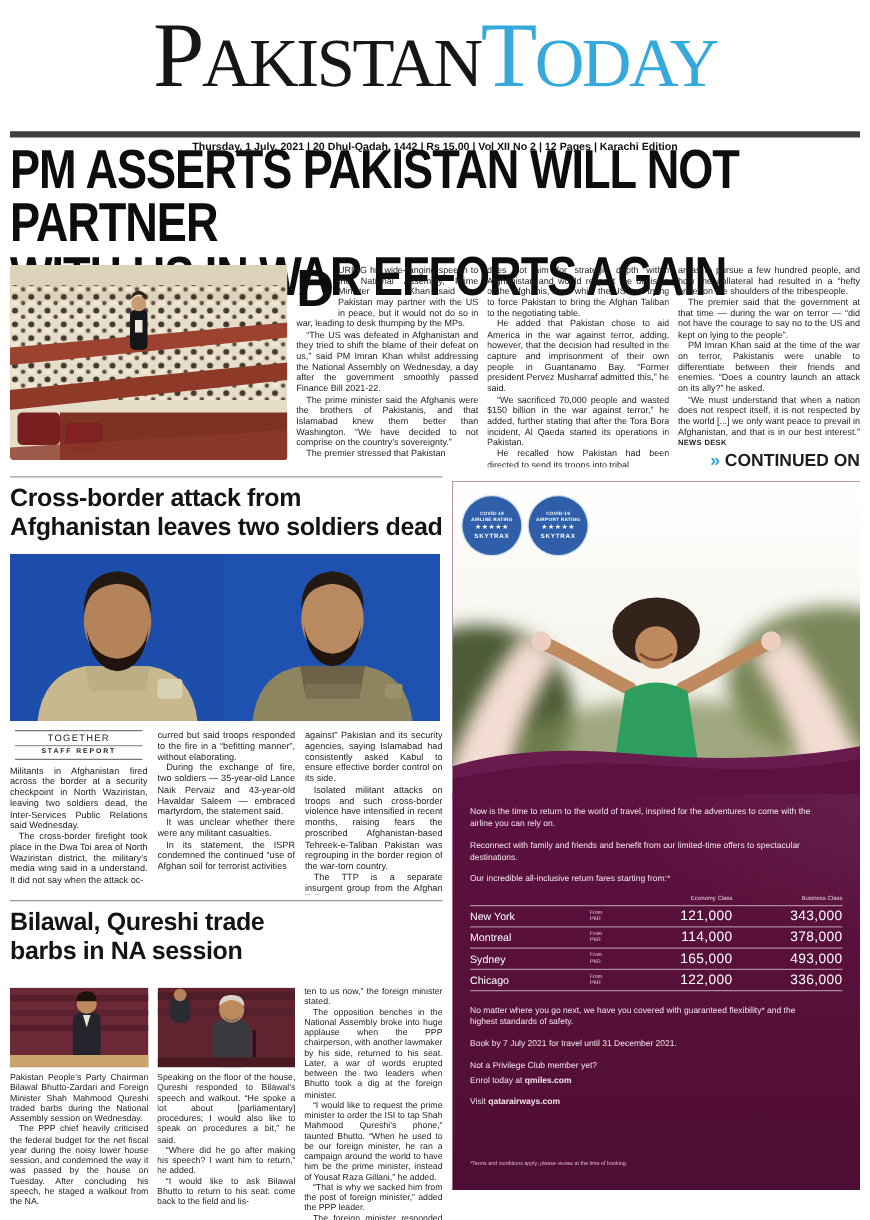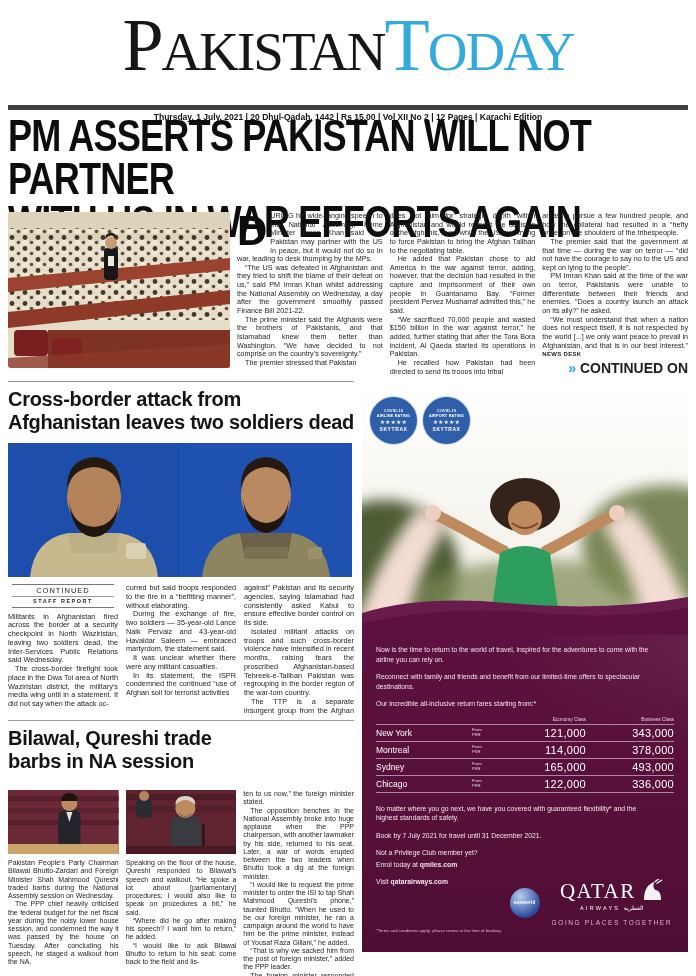--- a/index.html
+++ b/index.html
@@ -176,25 +176,25 @@
         <ellipse cx="258" cy="52" rx="25" ry="31" fill="#b98a62"></ellipse>
         <path d="M233 46 Q232 16 258 14 Q284 16 283 46 Q280 26 258 24 Q236 26 233 46 Z" fill="#241a12"></path>
         <path d="M235 56 Q238 88 258 90 Q278 88 281 56 Q278 78 258 80 Q238 78 235 56 Z" fill="#1f150e"></path>
       </g>
     </svg>
   </div>
 
   <div class="s2-body">
     <div class="scol">
       <div class="byline">
-        <span class="by-city">CONTINUED</span>
+        <span class="by-city">TOGETHER</span>
         <span class="by-label">STAFF REPORT</span>
       </div>
       <p class="nf">Militants in Afghanistan fired across the border at a security checkpoint in North Waziristan, leaving two soldiers dead, the Inter-Services Public Relations said Wednesday.</p>
-      <p>The cross-border firefight took place in the Dwa Toi area of North Waziristan district, the military’s media wing until in a statement. It did not say when the attack oc-</p>
+      <p>The cross-border firefight took place in the Dwa Toi area of North Waziristan district, the military’s media wing said in a understand. It did not say when the attack oc-</p>
     </div>
     <div class="scol">
       <p class="nf">curred but said troops responded to the fire in a “befitting manner”, without elaborating.</p>
       <p>During the exchange of fire, two soldiers — 35-year-old Lance Naik Pervaiz and 43-year-old Havaldar Saleem — embraced martyrdom, the statement said.</p>
       <p>It was unclear whether there were any militant casualties.</p>
       <p>In its statement, the ISPR condemned the continued “use of Afghan soil for terrorist activities</p>
     </div>
     <div class="scol">
       <p class="nf">against” Pakistan and its security agencies, saying Islamabad had consistently asked Kabul to ensure effective border control on its side.</p>
       <p>Isolated militant attacks on troops and such cross-border violence have intensified in recent months, raising fears the proscribed Afghanistan-based Tehreek-e-Taliban Pakistan was regrouping in the border region of the war-torn country.</p>
@@ -356,32 +356,16 @@
 
         <p class="ad-p n1">No matter where you go next, we have you covered with guaranteed flexibility* and the highest standards of safety.</p>
         <p class="ad-p">Book by 7 July 2021 for travel until 31 December 2021.</p>
         <p class="ad-p" style="margin-bottom:2px;">Not a Privilege Club member yet?</p>
         <p class="ad-p"><span>Enrol today at </span><span class="bold">qmiles.com</span></p>
         <p class="ad-p"><span>Visit </span><span class="bold">qatarairways.com</span></p>
       </div>
 
       <div class="terms">*Terms and conditions apply; please review at the time of booking.</div>
 
-      <div class="logos">
-        <div class="oneworld">
-            <span>oneworld</span>
-          </div>
-        <div class="qatar">
-          <div class="q-row">
-            <span class="q-word">QATAR</span>
-            <svg width="24" height="24" viewBox="0 0 24 24">
-              <path d="M4 21 C4 10 8.5 4.5 14.5 3 C12.5 7.5 13.5 10.5 17 11.5 C20 12.5 21 16 21 21 Z" fill="#ffffff" opacity=".95"></path>
-              <path d="M14.5 3 L20 -1 M16.5 4.5 L22 1" stroke="#ffffff" stroke-width="1.2" fill="none"></path>
-            </svg>
-          </div>
-          <div class="q-sub"><span>AIRWAYS</span> <span class="q-ar">القطرية</span></div>
-          <div class="q-tag">GOING PLACES TOGETHER</div>
-        </div>
-      </div>
     </div>
   </div>
 
 </div>
 
 </body></html>

